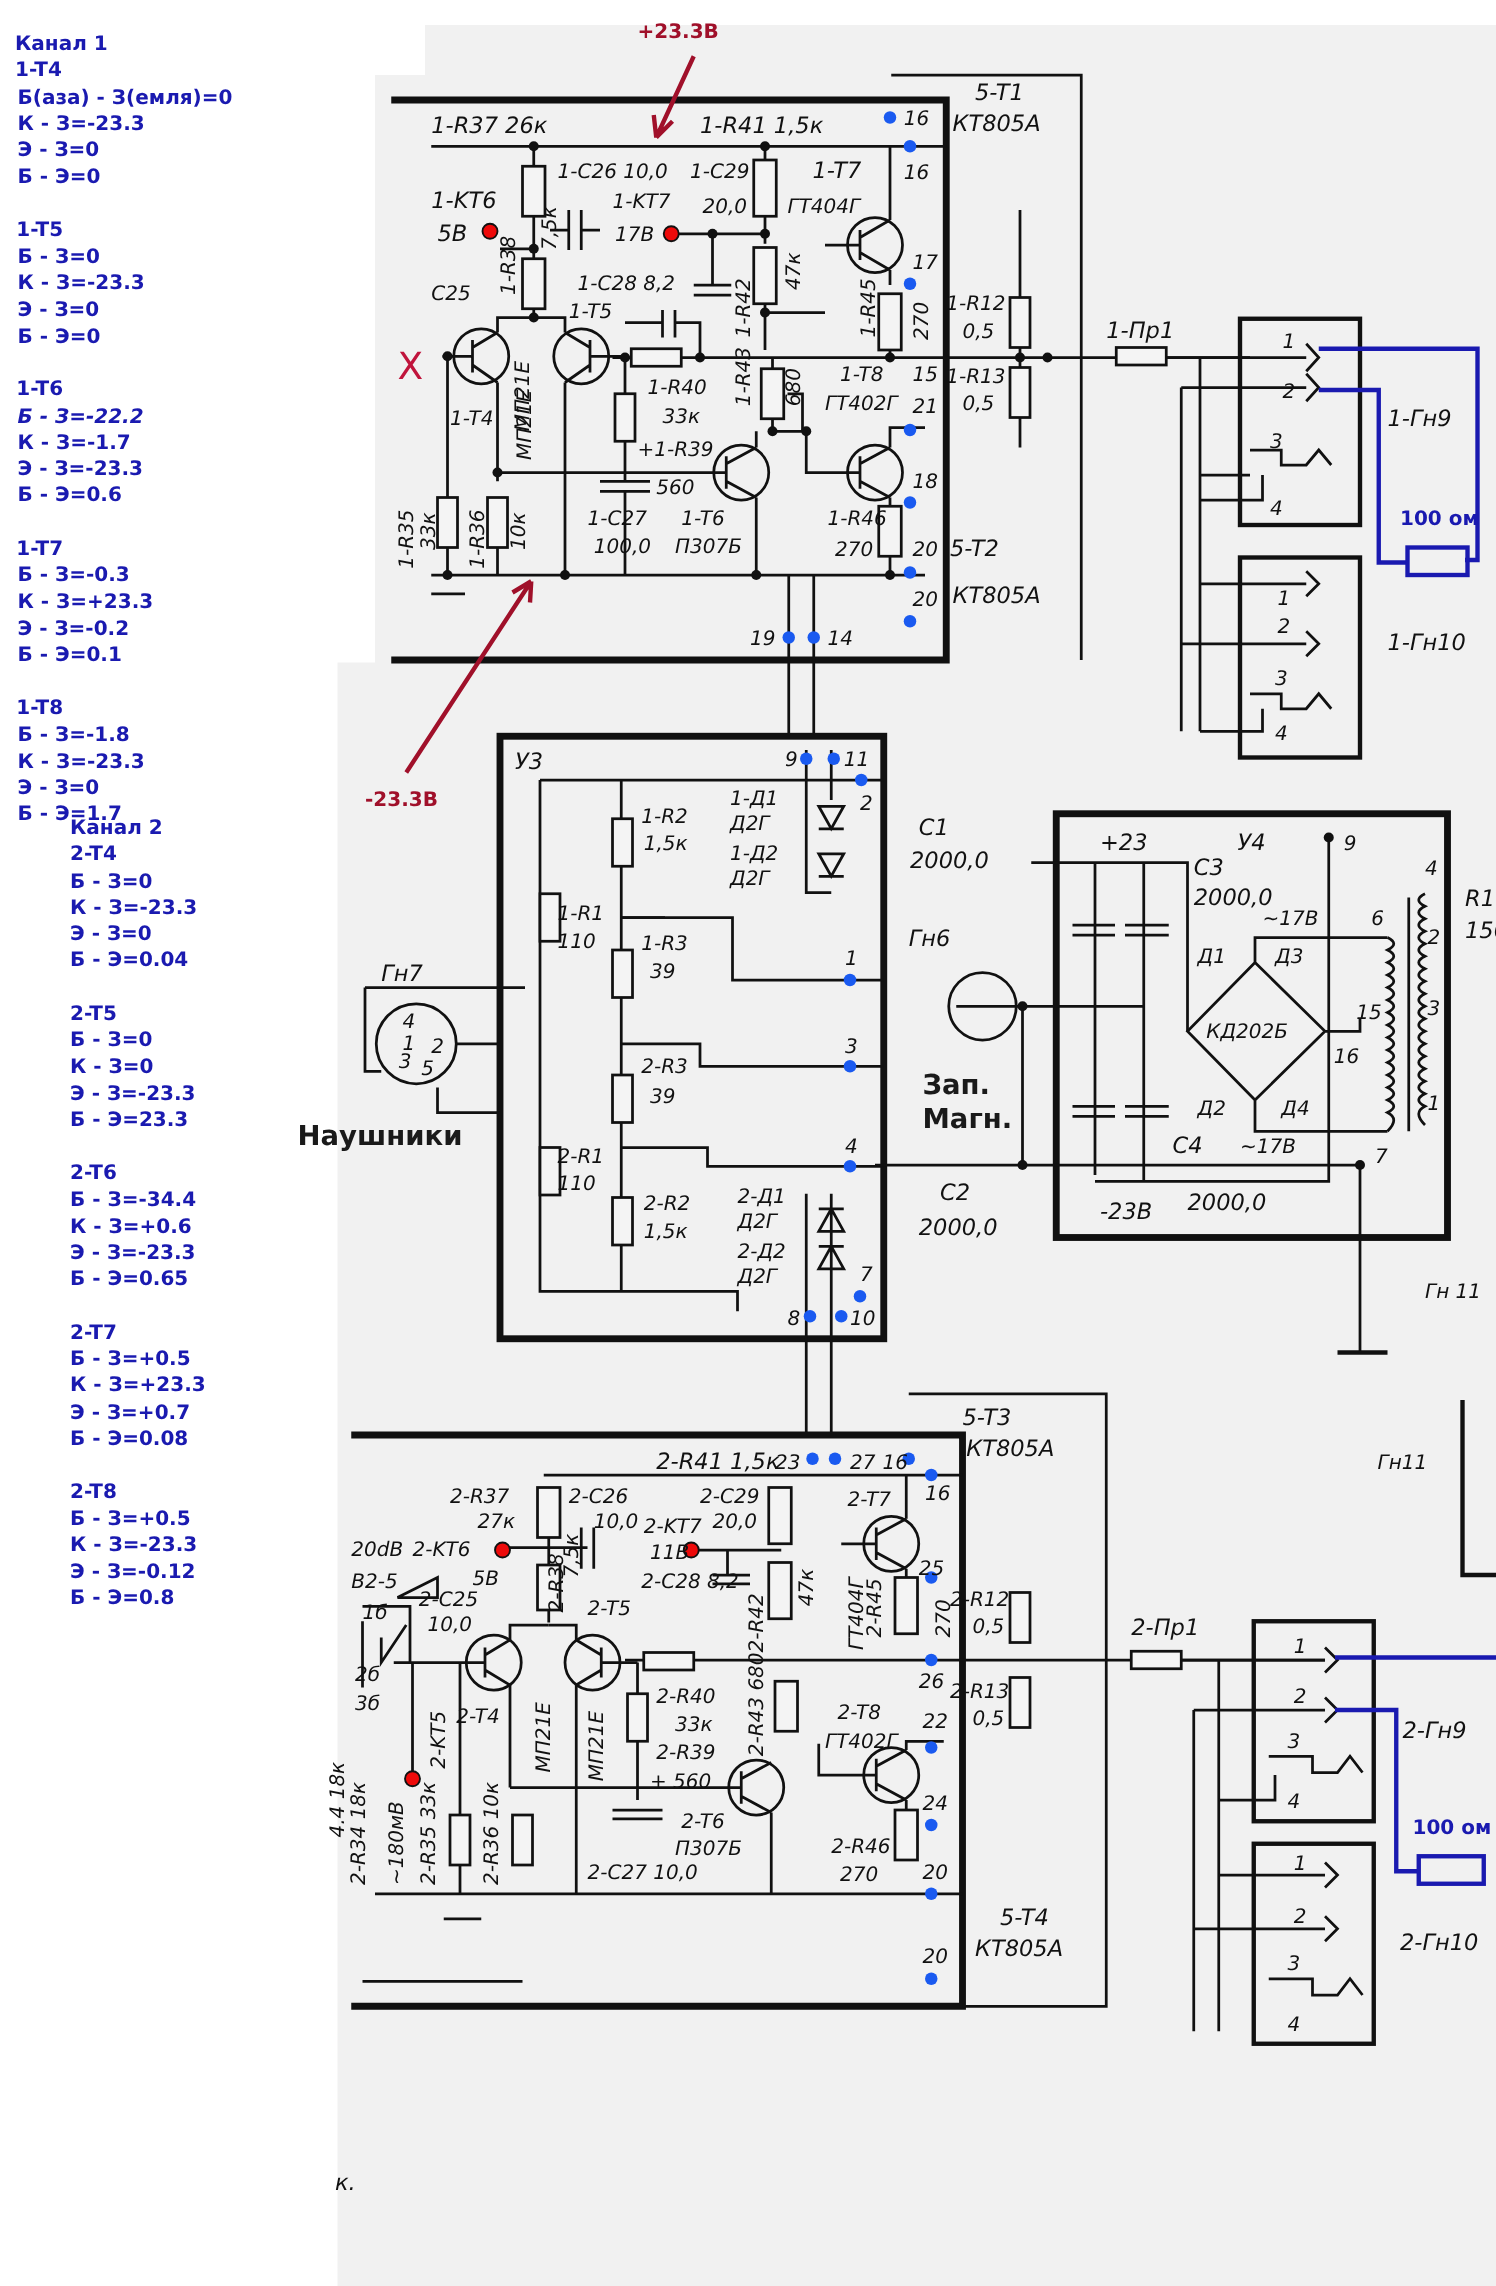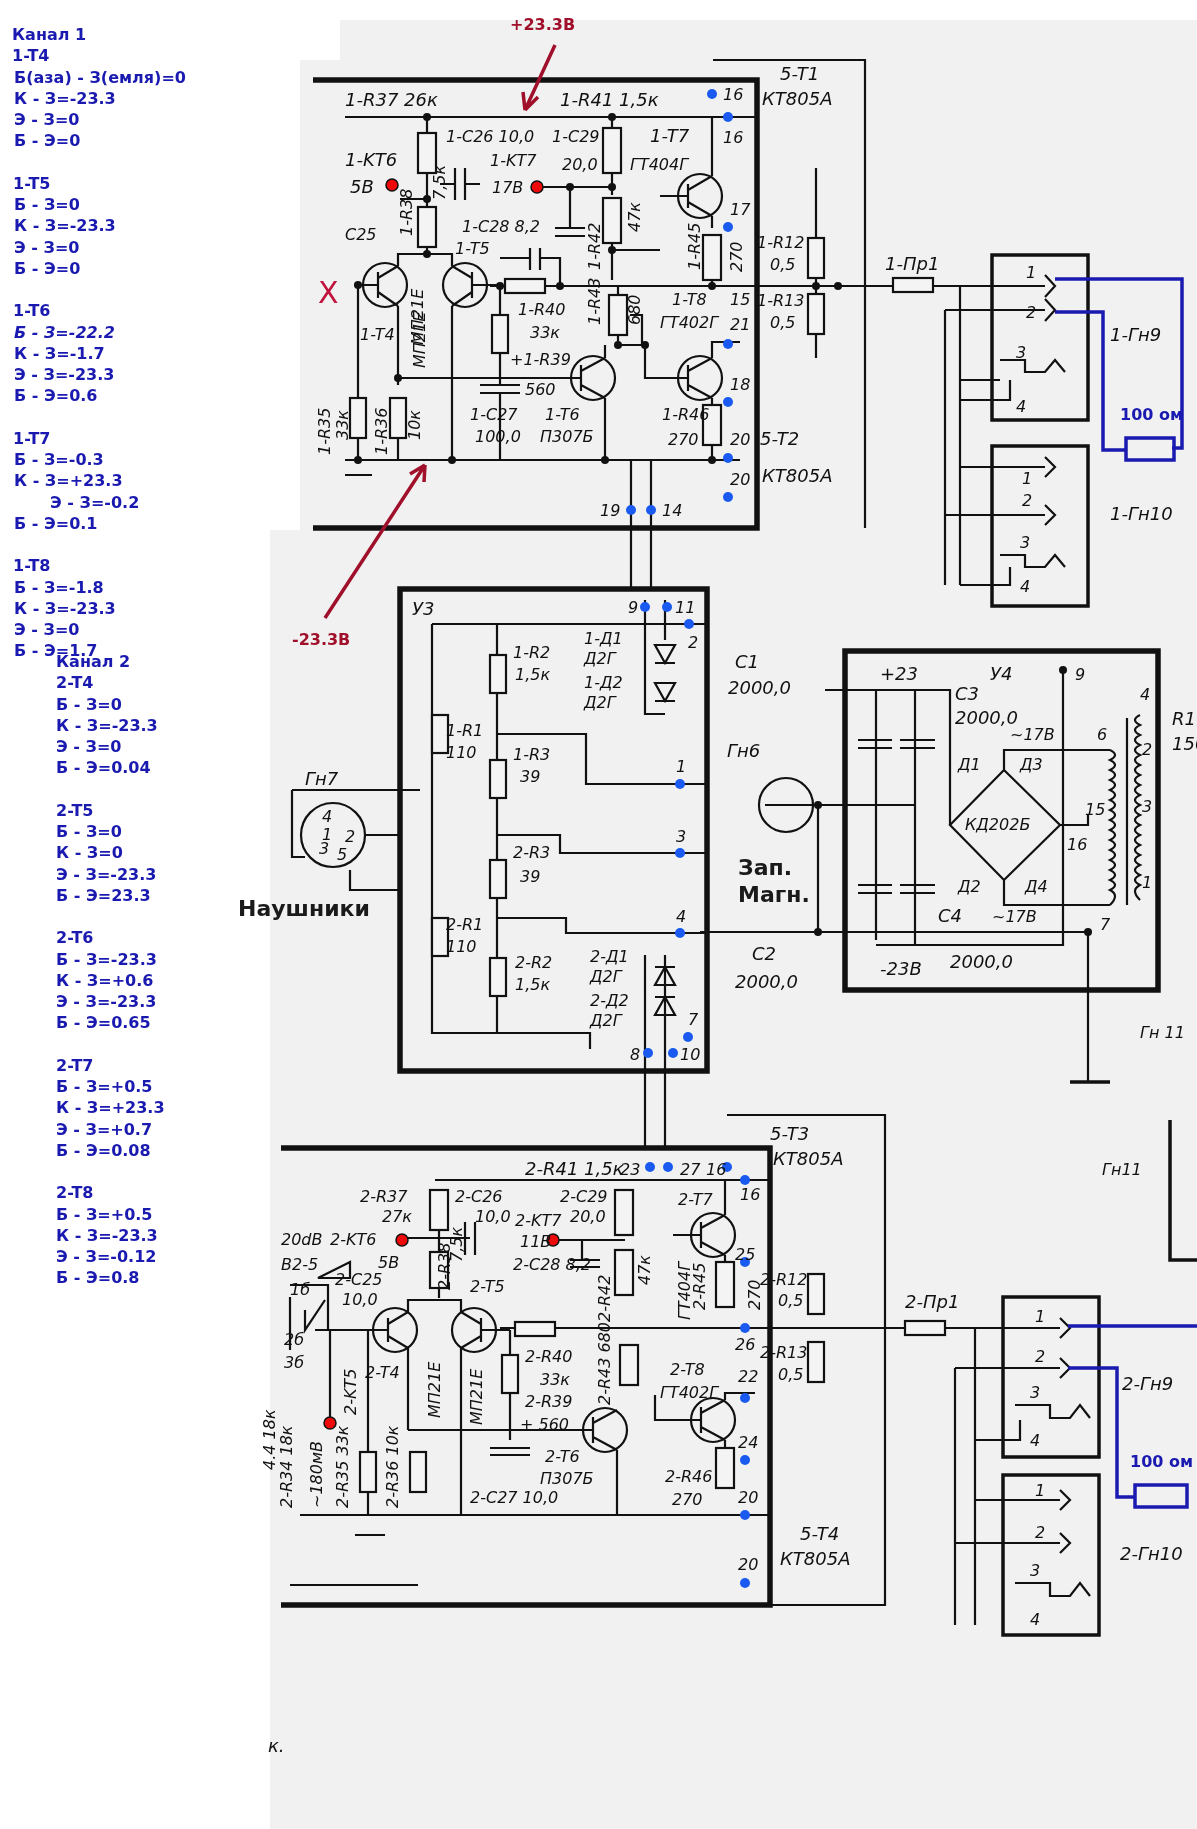--- a/index.html
+++ b/index.html
@@ -517,21 +517,21 @@
           <div style="padding-left: 1px;">1-T6</div>
           <div style="padding-left: 2px; font-style: italic;">Б - З=-22.2</div>
           <div style="padding-left: 2px;">К - З=-1.7</div>
           <div style="padding-left: 2px;">Э - З=-23.3</div>
           <div style="padding-left: 2px;">Б - Э=0.6</div>
         </div>
         <div style="margin-top: 21px;">
           <div style="padding-left: 1px;">1-T7</div>
           <div style="padding-left: 2px;">Б - З=-0.3</div>
           <div style="padding-left: 2px;">К - З=+23.3</div>
-          <div style="padding-left: 2px; margin-left: 36px;">Э - З=-0.2</div>
+          <div style="padding-left: 2px;">Э - З=-0.2</div>
           <div style="padding-left: 2px;">Б - Э=0.1</div>
         </div>
         <div style="margin-top: 21px;">
           <div style="padding-left: 1px;">1-T8</div>
           <div style="padding-left: 2px;">Б - З=-1.8</div>
           <div style="padding-left: 2px;">К - З=-23.3</div>
           <div style="padding-left: 2px;">Э - З=0</div>
           <div style="padding-left: 2px;">Б - Э=1.7</div>
         </div>
       </div>
@@ -548,21 +548,21 @@
         </div>
         <div style="margin-top: 21px;">
           <div style="padding-left: 0px;">2-T5</div>
           <div style="padding-left: 0px;">Б - З=0</div>
           <div style="padding-left: 0px;">К - З=0</div>
           <div style="padding-left: 0px;">Э - З=-23.3</div>
           <div style="padding-left: 0px;">Б - Э=23.3</div>
         </div>
         <div style="margin-top: 21px;">
           <div style="padding-left: 0px;">2-T6</div>
-          <div style="padding-left: 0px;">Б - З=-23.3</div>
+          <div style="padding-left: 0px;">Б - З=-34.4</div>
           <div style="padding-left: 0px;">К - З=+0.6</div>
           <div style="padding-left: 0px;">Э - З=-23.3</div>
           <div style="padding-left: 0px;">Б - Э=0.65</div>
         </div>
         <div style="margin-top: 21px;">
           <div style="padding-left: 0px;">2-T7</div>
           <div style="padding-left: 0px;">Б - З=+0.5</div>
           <div style="padding-left: 0px;">К - З=+23.3</div>
           <div style="padding-left: 0px;">Э - З=+0.7</div>
           <div style="padding-left: 0px;">Б - Э=0.08</div>

